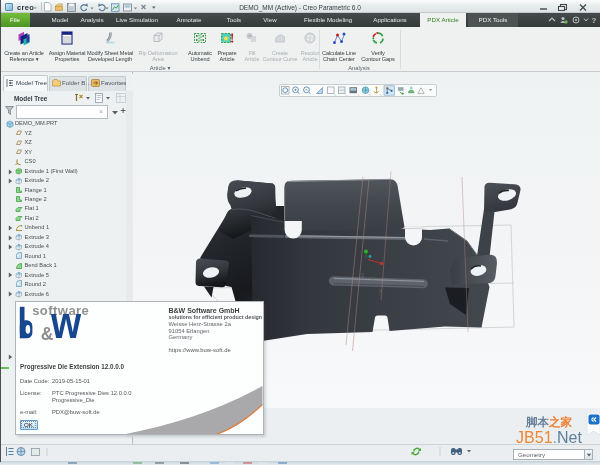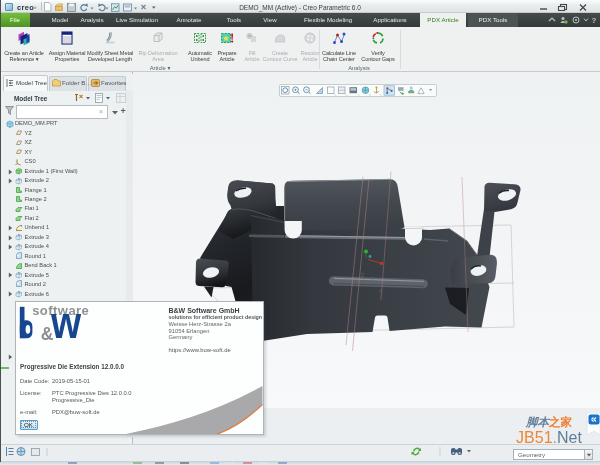--- a/index.html
+++ b/index.html
@@ -294,21 +294,21 @@
 <path d="M366,253 L366,258" stroke="#27851f" stroke-width="0.8"></path>
 <circle cx="370" cy="256.5" r="1.4" fill="#2aa4a0"></circle>
 <path d="M368,259.5 L380,263" stroke="#cc3322" stroke-width="0.9"></path>
 <circle cx="381.5" cy="263.4" r="1.6" fill="#cc3322"></circle>
 <text x="361" y="277" font-family="Liberation Sans" font-size="5.5" fill="#6d5f5f">Z</text>
 <text x="371" y="281" font-family="Liberation Sans" font-size="5.5" fill="#6d5f5f">Y</text>
 <text x="379" y="293" font-family="Liberation Sans" font-size="5.5" fill="#6d5f5f">X</text>
 </g>
 </svg>
 
-<div class="tx" style="left:549px;top:415px;transform:translateX(-50%);font-size:11.5px;font-weight:bold;z-index:30;"><span style="color:#647f99;font-style:italic;">脚本</span><span style="color:#ef7d2e;">之家</span></div>
+<div class="tx" style="left:549px;top:415px;transform:translateX(-50%);font-size:11.5px;font-weight:bold;z-index:30;"><span style="color:#647f99;">脚本</span><span style="color:#ef7d2e;">之家</span></div>
 <div class="tx" style="left:549px;top:429px;transform:translateX(-50%);font-size:16px;font-weight:normal;z-index:30;"><span style="color:#ef8632;">JB51</span><span style="color:#8aa0b4;">.</span><span style="color:#5e7e9a;">Net</span></div>
 <svg class="abs" style="left:585px;top:413px;z-index:30;" width="15" height="24" viewBox="0 0 15 24">
     <path d="M2,0 h13 v22 l-6,-4 -7,4 z" fill="#fdfefe" stroke="#d0d6da" stroke-width="0.5"></path>
     <rect x="3.5" y="1.5" width="11" height="10" rx="2" fill="#1a73c8"></rect>
     <path d="M6.5,6.5 l2,-2 m-2,2 l2,2 m2.5,-4 l-2,2 2,2" stroke="#fff" stroke-width="1.1" fill="none"></path>
   </svg>
 <div class="abs" style="left:1px;top:72px;width:132px;height:372px;background:#eef1f2;border-right:1px solid #b9c0c4;"></div>
 <div class="abs" style="left:1px;top:74px;width:132px;height:17px;background:#eef1f2;"></div>
 <div class="abs" style="left:49px;top:76px;width:38px;height:15px;background:#dde3e5;border:1px solid #c4cacd;border-bottom:none;border-radius:2px 2px 0 0;"></div>
 <div class="abs" style="left:88px;top:76px;width:38px;height:15px;background:#dde3e5;border:1px solid #c4cacd;border-bottom:none;border-radius:2px 2px 0 0;"></div>

